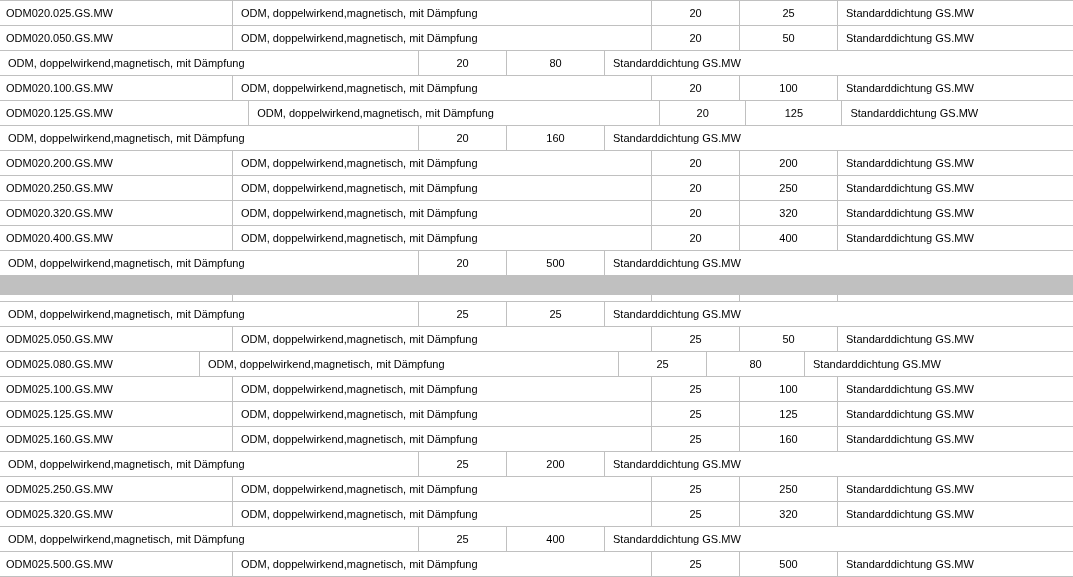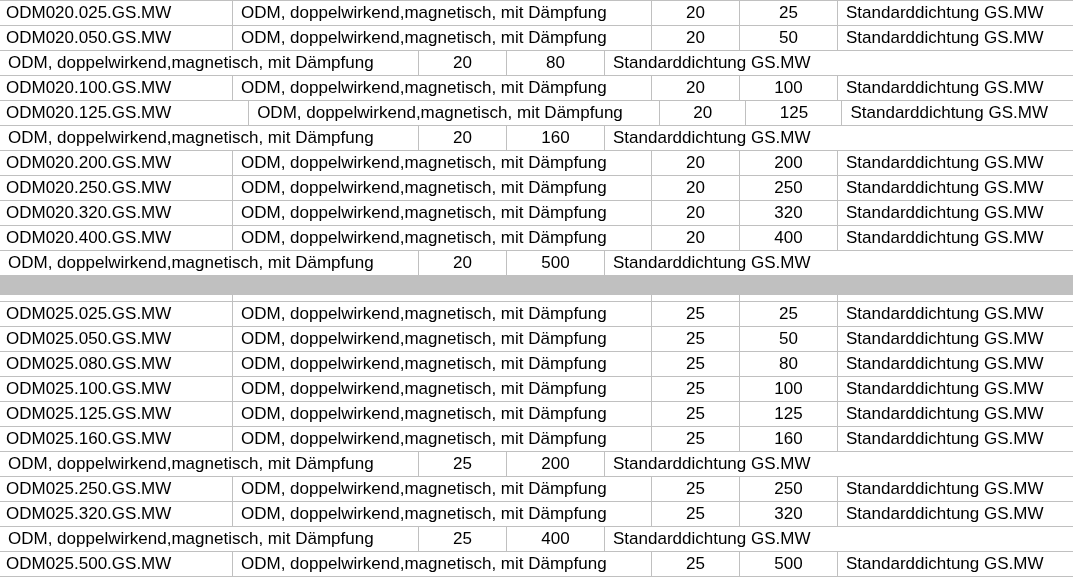--- a/index.html
+++ b/index.html
@@ -9,21 +9,21 @@
   }
   .sheet {
     position: relative;
     width: 1073px;
     height: 577px;
     overflow: hidden;
     background: #ffffff;
     border-top: 1px solid #c0c0c0;
     box-sizing: border-box;
     font-family: "Liberation Sans", sans-serif;
-    font-size: 17px;
+    font-size: 11px;
     color: #000000;
   }
   .row {
     display: flex;
     height: 25px;
     box-sizing: border-box;
     border-bottom: 1px solid #c0c0c0;
     background: #ffffff;
   }
   .cell {
@@ -144,35 +144,34 @@
       </div>
       <div class="sep-row" style="background: rgb(192, 192, 192);"></div>
       <div class="gap-row">
         <div class="cell left" style="width: 233px;"></div>
         <div class="cell left pad8" style="width: 419px;"></div>
         <div class="cell center" style="width: 88px;"></div>
         <div class="cell center" style="width: 98px;"></div>
         <div class="cell left pad8" style="width: 235px;"></div>
       </div>
       <div class="row">
-        <div class="cell left" style="width: 233px;">ODM025.025.GS.MW</div>
         <div class="cell left pad8" style="width: 419px;">ODM, doppelwirkend,magnetisch, mit Dämpfung</div>
         <div class="cell center" style="width: 88px;">25</div>
         <div class="cell center" style="width: 98px;">25</div>
         <div class="cell left pad8" style="width: 235px;">Standarddichtung GS.MW</div>
       </div>
       <div class="row">
         <div class="cell left" style="width: 233px;">ODM025.050.GS.MW</div>
         <div class="cell left pad8" style="width: 419px;">ODM, doppelwirkend,magnetisch, mit Dämpfung</div>
         <div class="cell center" style="width: 88px;">25</div>
         <div class="cell center" style="width: 98px;">50</div>
         <div class="cell left pad8" style="width: 235px;">Standarddichtung GS.MW</div>
       </div>
       <div class="row">
-        <div class="cell left" style="width: 233px;">ODM025.080.GS.MW</div>
+        <div class="cell left" style="width: 200px;">ODM025.080.GS.MW</div>
         <div class="cell left pad8" style="width: 419px;">ODM, doppelwirkend,magnetisch, mit Dämpfung</div>
         <div class="cell center" style="width: 88px;">25</div>
         <div class="cell center" style="width: 98px;">80</div>
         <div class="cell left pad8" style="width: 235px;">Standarddichtung GS.MW</div>
       </div>
       <div class="row">
         <div class="cell left" style="width: 233px;">ODM025.100.GS.MW</div>
         <div class="cell left pad8" style="width: 419px;">ODM, doppelwirkend,magnetisch, mit Dämpfung</div>
         <div class="cell center" style="width: 88px;">25</div>
         <div class="cell center" style="width: 98px;">100</div>

